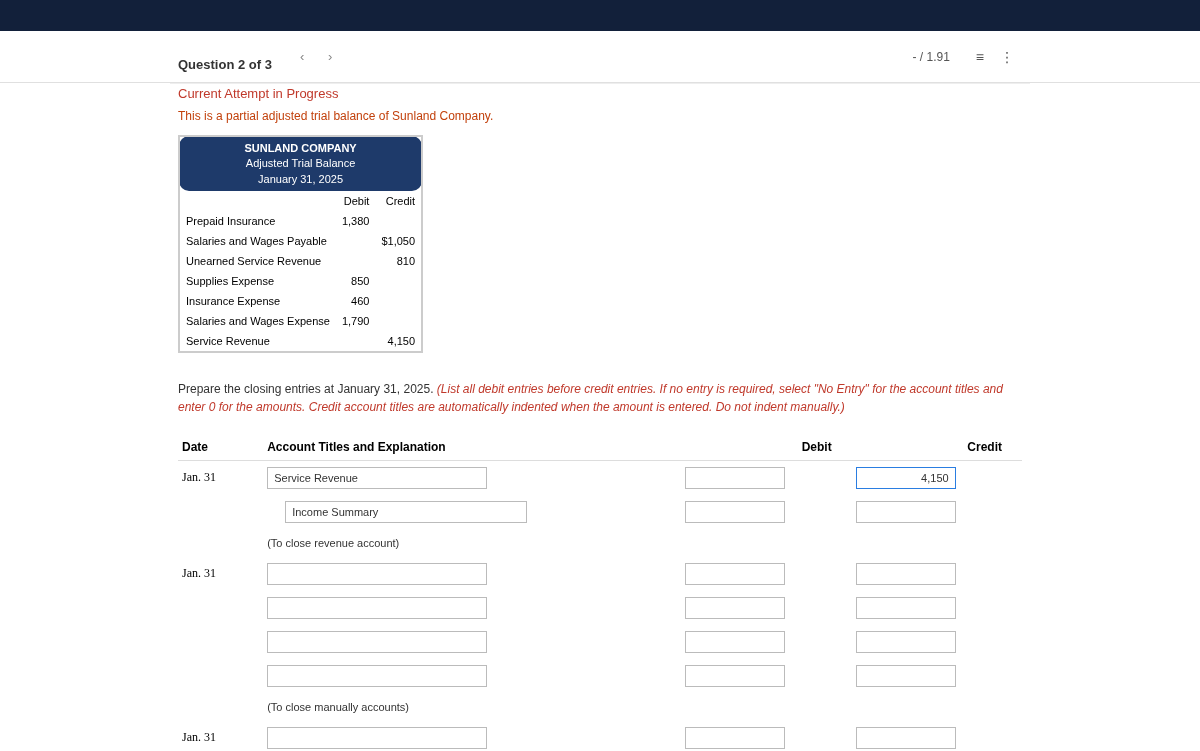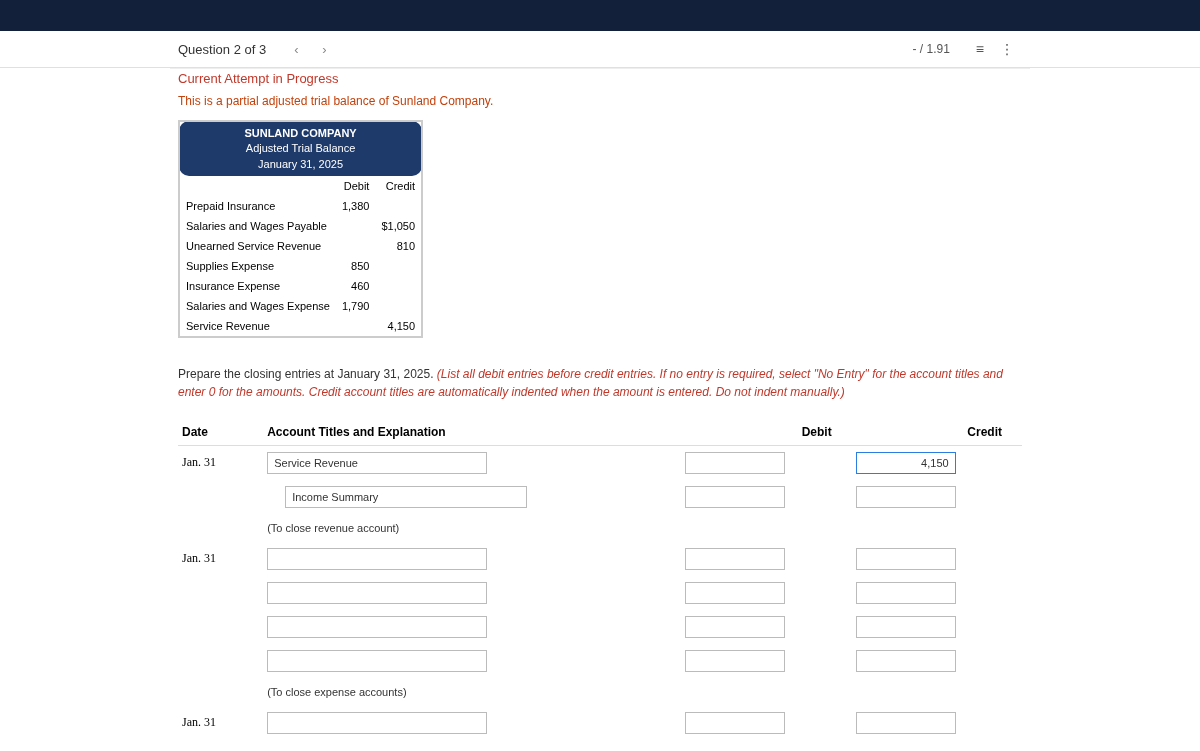--- a/index.html
+++ b/index.html
@@ -8,21 +8,21 @@
   .question-header { width: 100%; background: #fff; border-bottom: 1px solid #e0e0e0; }
   .question-header-inner {
     max-width: 860px;
     margin: 0 auto;
     display: flex;
     align-items: center;
     padding: 10px 0 10px 0;
     font-size: 13px;
     color: #333;
   }
-  .q-title { flex: 0 0 auto; font-weight: 400; }
+  .q-title { flex: 0 0 auto; font-weight: 700; margin-top: 16px; }
   .nav-arrows { margin-left: 18px; color: #888; }
   .nav-arrow { padding: 0 10px; cursor: pointer; display: inline-block; }
   .header-spacer { flex: 1; }
   .score { color: #555; font-size: 12px; margin-right: 18px; text-align: center; }
   .icon-btn { color: #555; padding: 0 8px; cursor: pointer; font-size: 14px; }
   .content-card {
     max-width: 860px;
     margin: 0 auto;
     background: #fff;
     border-top: 1px solid #eee;
@@ -212,21 +212,21 @@
       <td class="amt-col"><input class="amt-input" style=""></td>
     </tr>
     <tr>
       <td></td>
       <td class="acct-col"><input class="acct-input" style=""></td>
       <td class="amt-col"><input class="amt-input" style=""></td>
       <td class="amt-col"><input class="amt-input" style=""></td>
     </tr>
     <tr class="note-row">
           <td></td>
-          <td colspan="3">(To close expense accounts)</td>
+          <td colspan="3">(To close manually accounts)</td>
         </tr>
 
     <tr>
       <td class="date-col">Jan. 31</td>
       <td class="acct-col"><input class="acct-input" style=""></td>
       <td class="amt-col"><input class="amt-input" style=""></td>
       <td class="amt-col"><input class="amt-input" style=""></td>
     </tr>
 
   </tbody>

